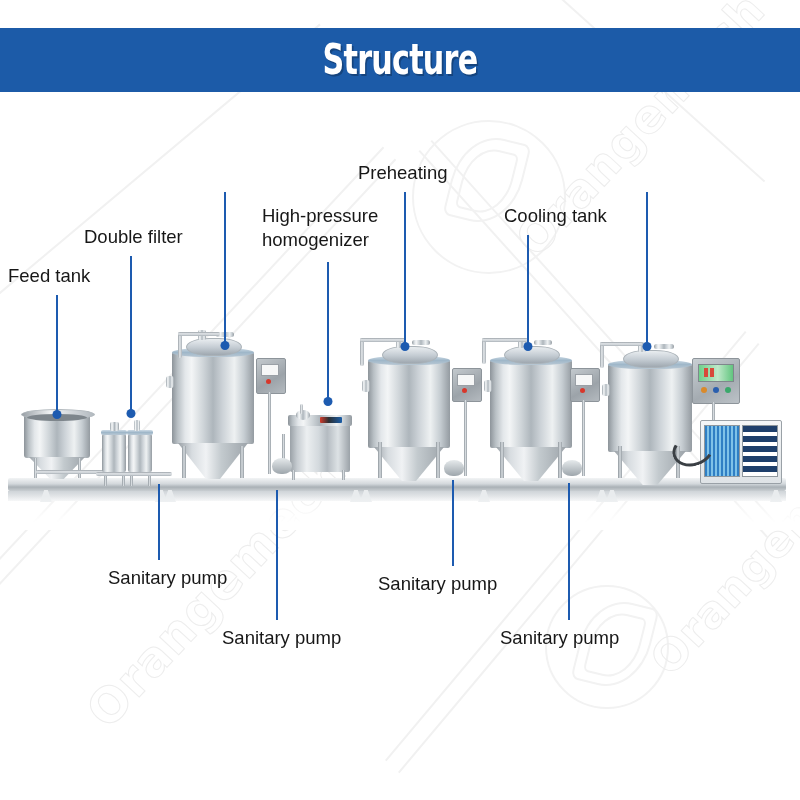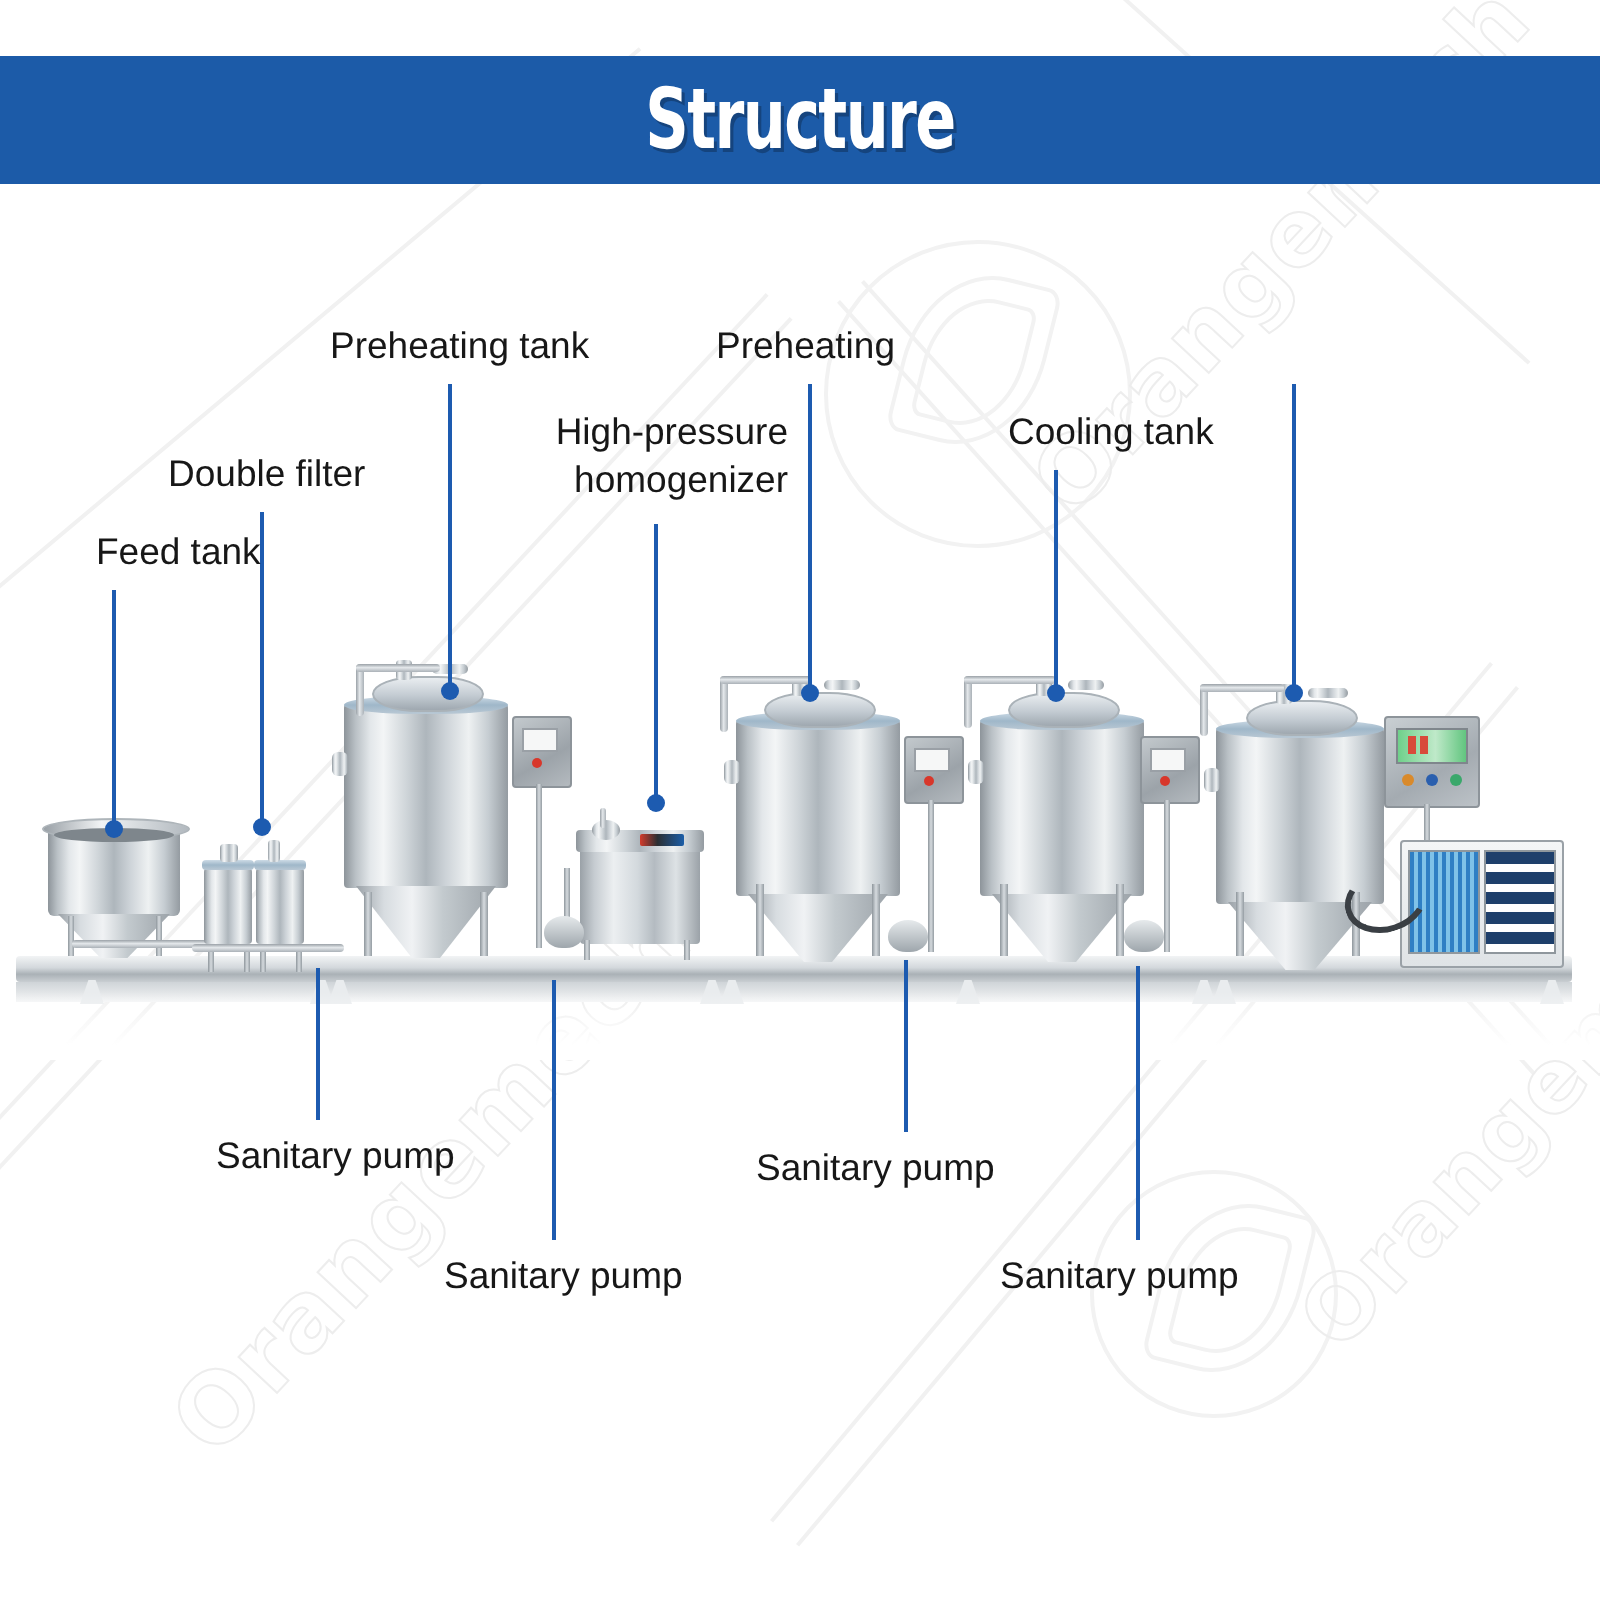--- a/index.html
+++ b/index.html
@@ -36,21 +36,21 @@
     transform:scaleX(.80);transform-origin:center center;
     letter-spacing:-1px;
     text-shadow:2px 2px 0 rgba(0,0,0,.25);
   }
 
   
   .label{
     position:absolute;color:#171717;font-size:18.5px;line-height:24px;
     white-space:pre;z-index:30;font-family:"Liberation Sans","DejaVu Sans",sans-serif;
   }
-  .label.center{text-align:right;}
+  .label.center{text-align:left;}
   .leader{position:absolute;width:2px;background:#1d5bb0;z-index:29;}
   .leader::after{
     content:"";position:absolute;left:50%;bottom:-4px;
     width:9px;height:9px;border-radius:50%;background:#1d5bb0;
     transform:translateX(-50%);
   }
   .leader.nodot::after{display:none;}
 
   
   #machine{position:absolute;left:0;top:330px;width:800px;height:200px;z-index:20;}
@@ -319,23 +319,22 @@
   <div class="leader" style="left:327px;top:262px;height:140px;"></div>
   <div class="leader" style="left:404px;top:192px;height:155px;"></div>
   <div class="leader" style="left:527px;top:235px;height:112px;"></div>
   <div class="leader" style="left:646px;top:192px;height:155px;"></div>
 
   <div class="leader nodot" style="left:158px;top:484px;height:76px;"></div>
   <div class="leader nodot" style="left:276px;top:490px;height:130px;"></div>
   <div class="leader nodot" style="left:452px;top:480px;height:86px;"></div>
   <div class="leader nodot" style="left:568px;top:483px;height:137px;"></div>
 
-  <div class="label" style="left:8px;top:264px;margin-left:40px;">Feed tank</div>
+  <div class="label" style="left:8px;top:264px;">Feed tank</div>
   <div class="label" style="left:84px;top:225px;">Double filter</div>
-  <div class="label" style="left:165px;top:161px;">Preheating tank</div>
   <div class="label center" style="left:262px;top:204px;width:132px;">High-pressure
 homogenizer</div>
   <div class="label" style="left:358px;top:161px;">Preheating</div>
   <div class="label" style="left:504px;top:204px;">Cooling tank</div>
 
   <div class="label" style="left:108px;top:566px;">Sanitary pump</div>
   <div class="label" style="left:222px;top:626px;">Sanitary pump</div>
   <div class="label" style="left:378px;top:572px;">Sanitary pump</div>
   <div class="label" style="left:500px;top:626px;">Sanitary pump</div>
 

